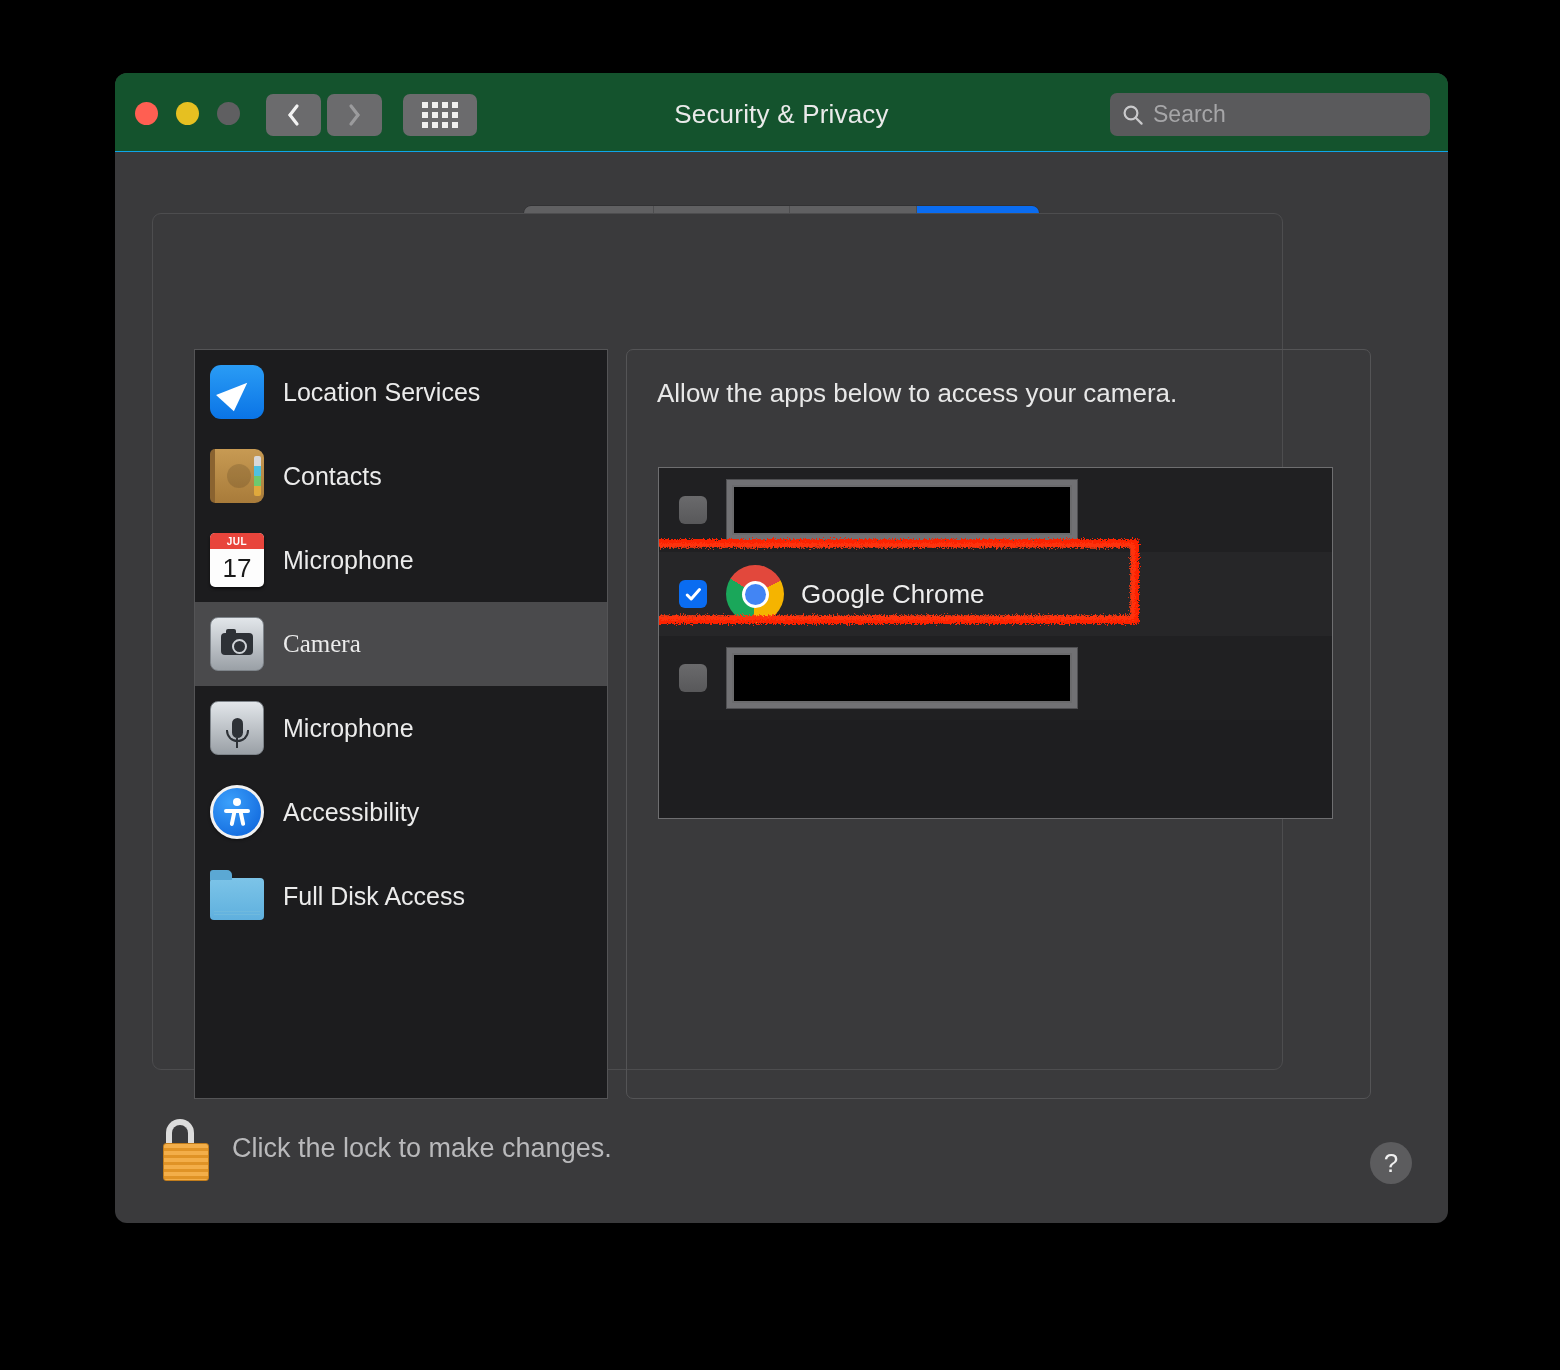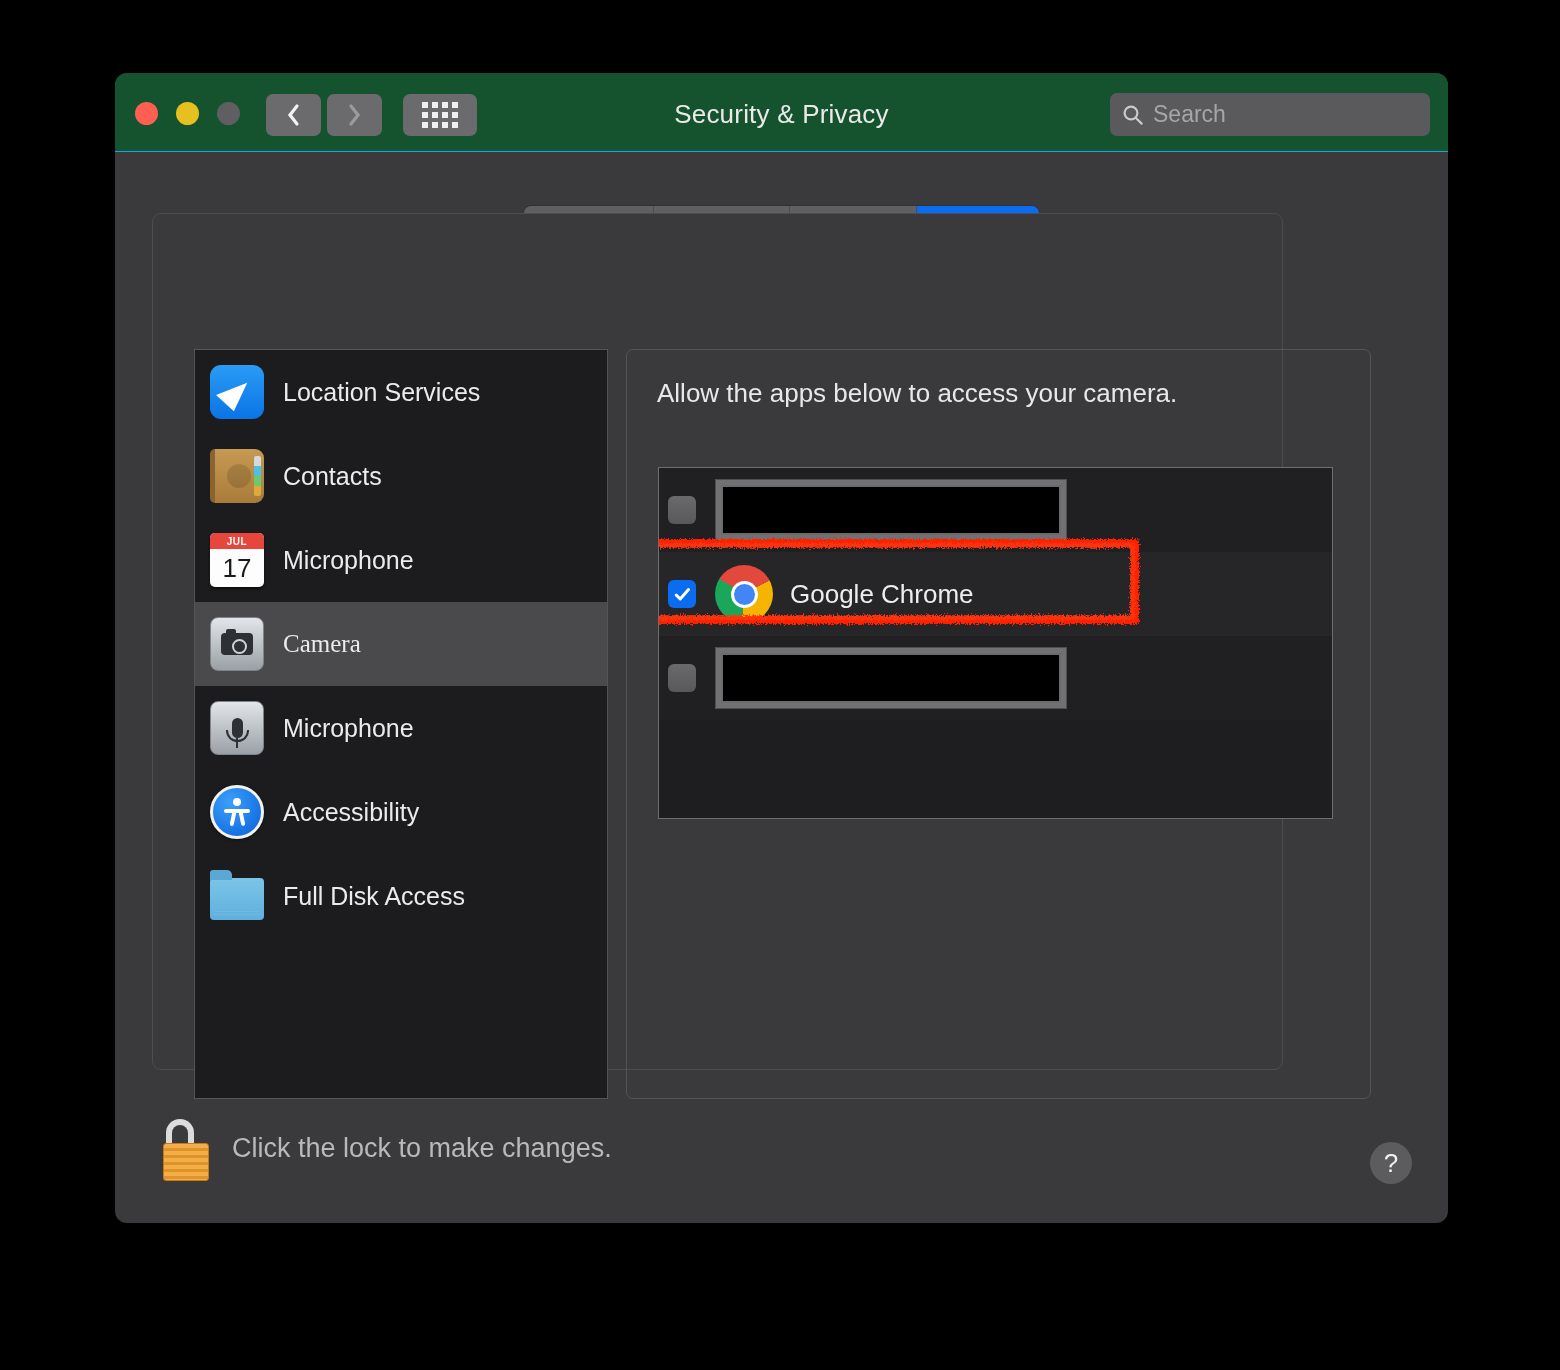--- a/index.html
+++ b/index.html
@@ -288,21 +288,21 @@
     position: absolute;
     left: 31px; top: 117px;
     width: 675px; height: 352px;
     background: #202022;
     border: 1px solid #6e6e70;
     overflow: hidden;
   }
   .app-row {
     height: 84px;
     display: flex; align-items: center;
-    padding-left: 9px;
+    padding-left: 20px;
     position: relative;
   }
   .app-row.alt { background: #262628; }
   .app-row.filler { height: 100px; background: #1e1e20; }
 
   .cb {
     width: 28px; height: 28px;
     border-radius: 6px;
     flex: 0 0 auto;
     display: flex; align-items: center; justify-content: center;

